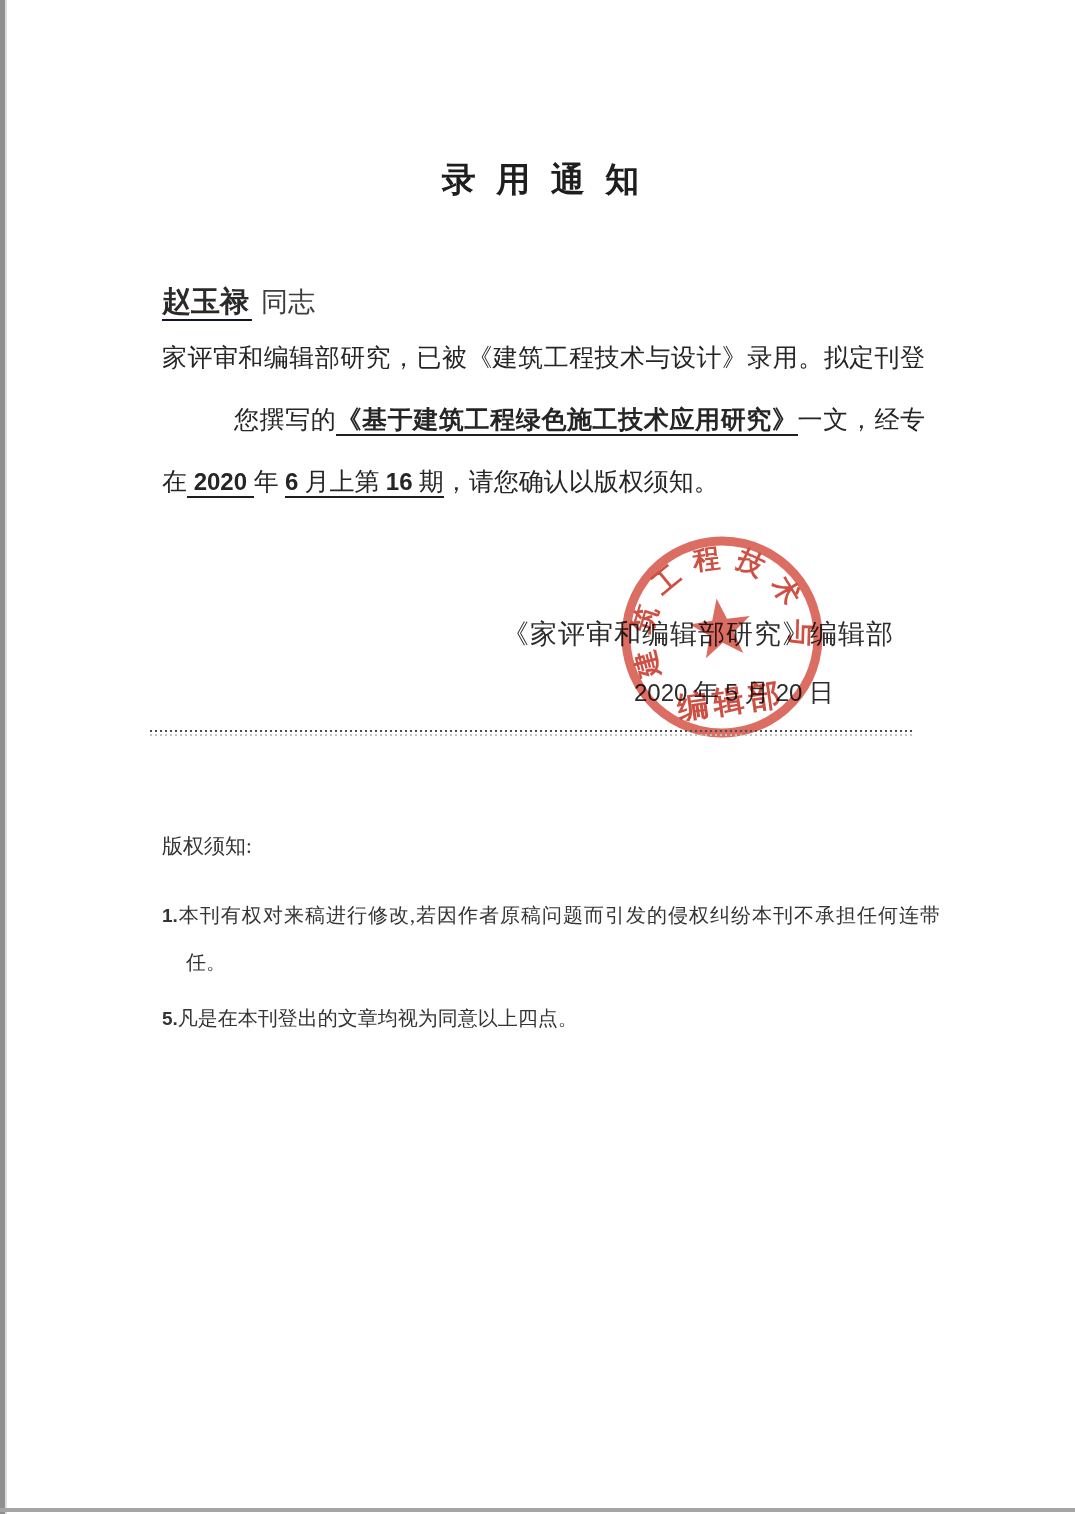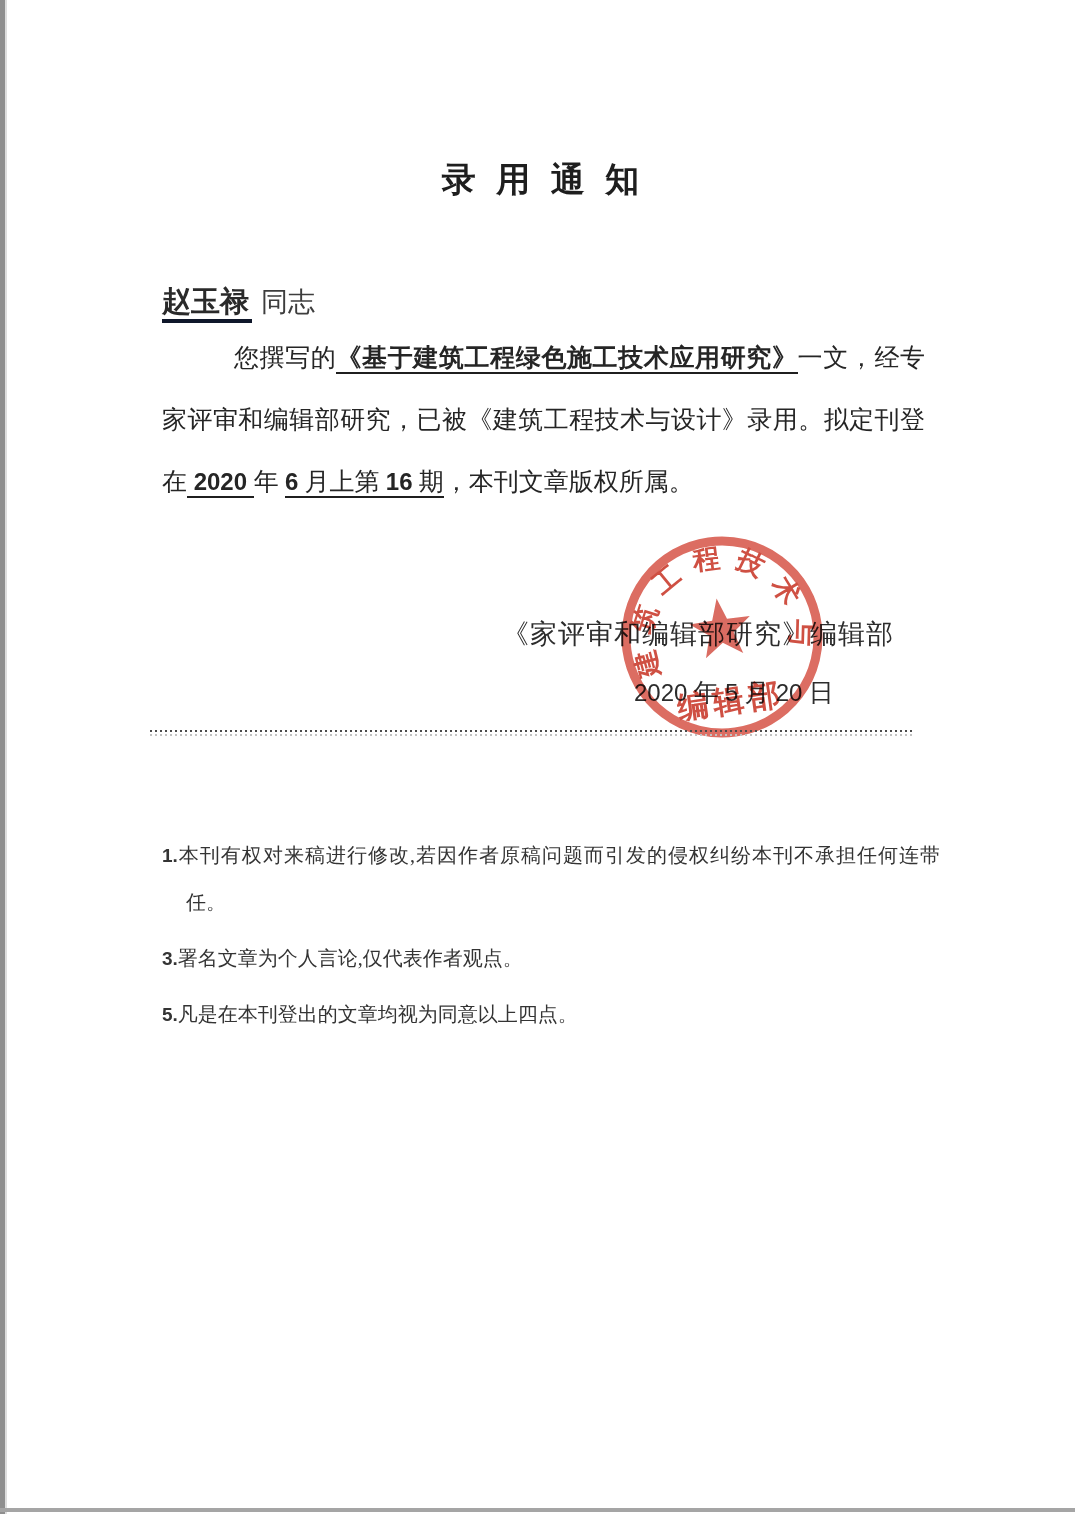--- a/index.html
+++ b/index.html
@@ -12,21 +12,21 @@
   .edge-left2 { position:absolute; left:5px; top:0; width:2px; height:100%; background:#dedede; }
   .edge-bottom{ position:absolute; left:0; bottom:2px; width:100%; height:4px; background:#a5a5a5; }
 
   .title {
     position:absolute; left:162px; width:763px; top:157px;
     text-align:center; font-size:34px; letter-spacing:6px;
     font-weight:700; color:#1e1e1e;
   }
 
   .salutation { position:absolute; left:162px; top:282px; font-size:27px; color:#2a2a2a; }
-  .salutation .name { font-weight:700; font-size:29px; border-bottom:4px solid #0f172a; padding:0 3px 2px 0; }
+  .salutation .name { font-weight:700; font-size:29px; border-bottom:2px solid #0f172a; padding:0 3px 2px 0; }
   .salutation .suffix { color:#3d3d3d; margin-left:9px; }
 
   .bodytext { position:absolute; left:162px; width:763px; top:327px;
               font-size:25px; line-height:62px; color:#252525; }
   .jline { text-align:justify; text-align-last:justify; }
   .indent { padding-left:72px; }
   .book-title { font-weight:700; border-bottom:2px solid #1f1f1f; padding-bottom:1px; }
   .blank { border-bottom:2px solid #1f1f1f; padding-bottom:1px; }
   .num { font-family:"Liberation Sans","DejaVu Sans",sans-serif; }
   .blank .num { font-weight:700; font-size:24px; }
@@ -57,23 +57,23 @@
 <div class="edge-left2"></div>
 <div class="edge-bottom"></div>
 
 <div class="title">录 用 通 知</div>
 
 <div class="salutation">
   <span class="name">赵玉禄</span><span class="suffix">同志</span>
 </div>
 
 <div class="bodytext">
+  <div class="jline">家评审和编辑部研究，已被《建筑工程技术与设计》录用。拟定刊登</div>
   <div class="jline indent"><span>您撰写的</span><span class="book-title">《基于建筑工程绿色施工技术应用研究》</span><span>一文，经专</span></div>
-  <div class="jline">家评审和编辑部研究，已被《建筑工程技术与设计》录用。拟定刊登</div>
-  <div><span>在</span><span class="blank pre"><span class="num"> 2020 </span></span><span class="pre">年 </span><span class="blank"><span class="num">6</span><span class="pre"> 月上第 </span><span class="num">16</span><span class="pre"> 期</span></span><span>，本刊文章版权所属。</span></div>
+  <div><span>在</span><span class="blank pre"><span class="num"> 2020 </span></span><span class="pre">年 </span><span class="blank"><span class="num">6</span><span class="pre"> 月上第 </span><span class="num">16</span><span class="pre"> 期</span></span><span>，请您确认以版权须知。</span></div>
 </div>
 
 <div class="sig-org">《家评审和编辑部研究》编辑部</div>
 <div class="sig-date"><span class="num">2020</span><span class="pre"> 年 </span><span class="num">5</span><span class="pre"> 月 </span><span class="num">20</span><span class="pre"> 日</span></div>
 
 <svg class="stamp" xmlns="http://www.w3.org/2000/svg" viewBox="0 0 214 214">
   <circle cx="107" cy="107" r="96" fill="none" stroke="#d03b2c" stroke-width="9" opacity="0.85"></circle>
   <path id="stamp-arc-path" d="M 43.6 136.6 A 70 70 0 1 1 170.4 136.6" fill="none"></path>
   <text font-size="27" fill="#c93829" letter-spacing="13" font-weight="600">
     <textPath href="#stamp-arc-path" startOffset="2">建筑工程技术与设计</textPath>
@@ -81,16 +81,16 @@
   <path d="M 0 -32 L 7.5 -10.4 L 30.4 -9.9 L 12.2 4.0 L 18.8 25.9 L 0 12.8 L -18.8 25.9 L -12.2 4.0 L -30.4 -9.9 L -7.5 -10.4 Z" transform="translate(107,100)" fill="#cc3a2b" opacity="0.85"></path>
   <text x="107" y="182" font-size="31" fill="#c93829" text-anchor="middle" letter-spacing="5" font-weight="700">编辑部</text>
 </svg>
 
 <div class="dotline">
   <div class="d1"></div>
   <div class="d2"></div>
 </div>
 
 <div class="copyright">
+  <div class="cr-heading">版权须知:</div>
   <div class="cr-item"><span class="inum">1.</span><span>本刊有权对来稿进行修改,若因作者原稿问题而引发的侵权纠纷本刊不承担任何连带任。</span></div>
-  <div class="cr-item"><span class="inum">3.</span><span>署名文章为个人言论,仅代表作者观点。</span></div>
   <div class="cr-item"><span class="inum">5.</span><span>凡是在本刊登出的文章均视为同意以上四点。</span></div>
 </div>
 
 </body></html>

